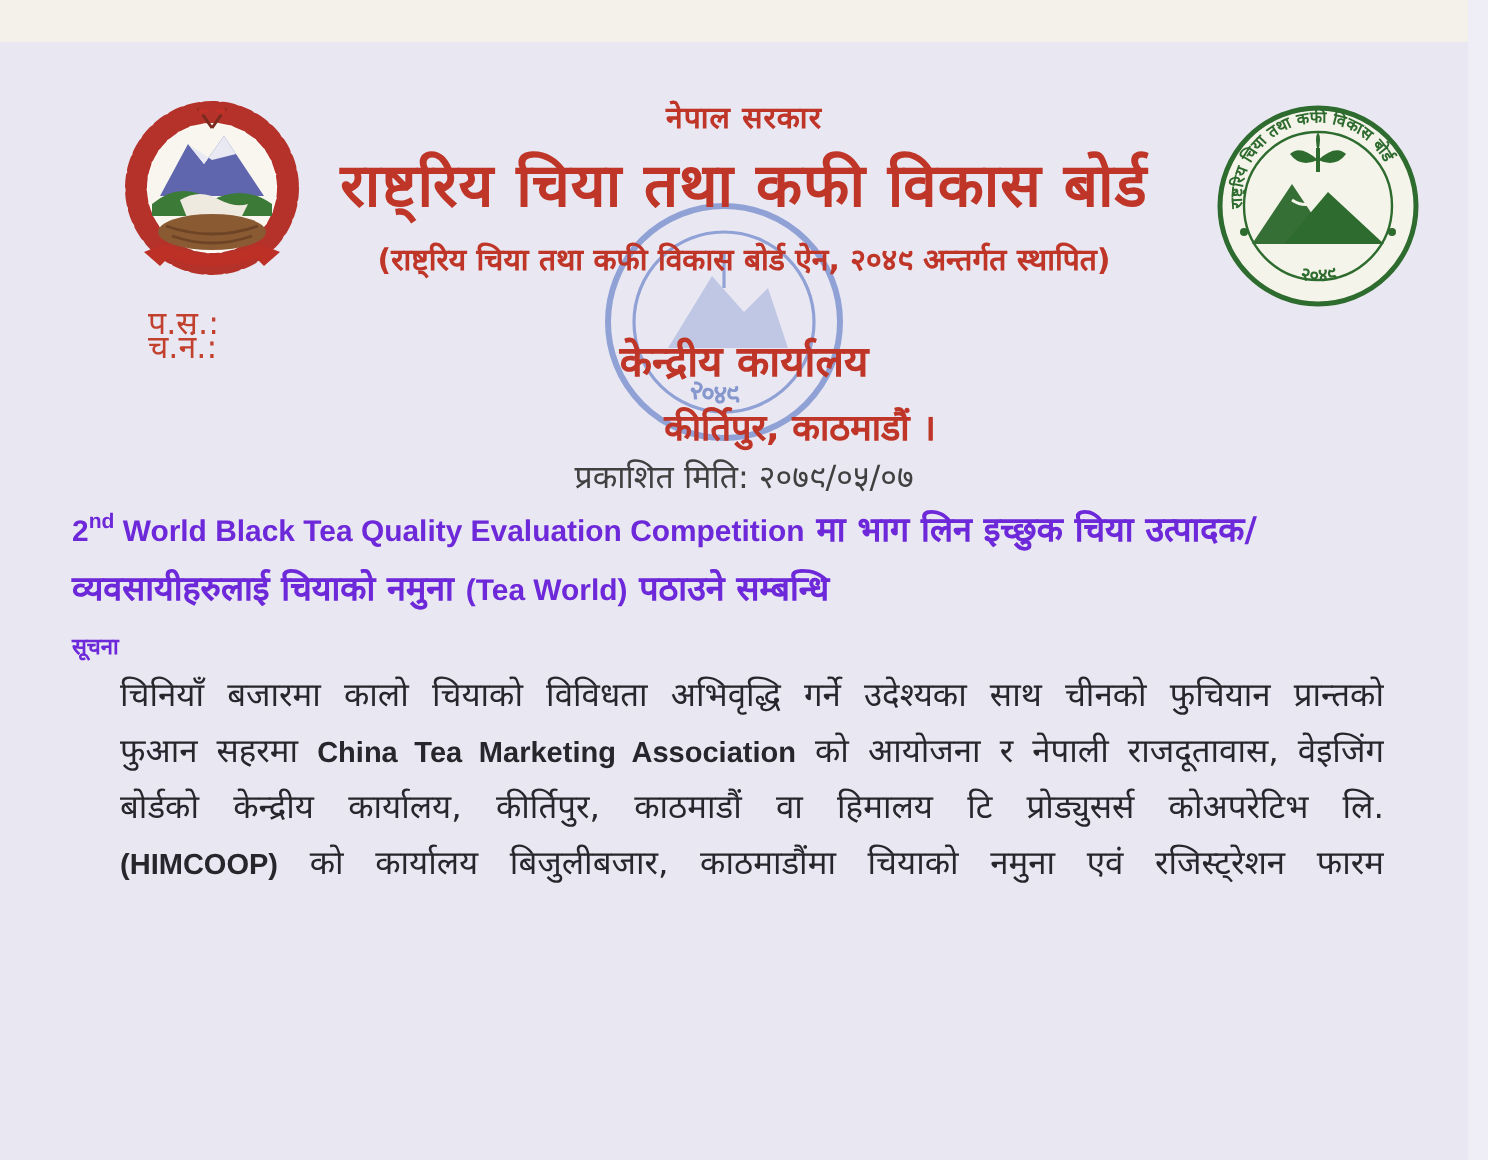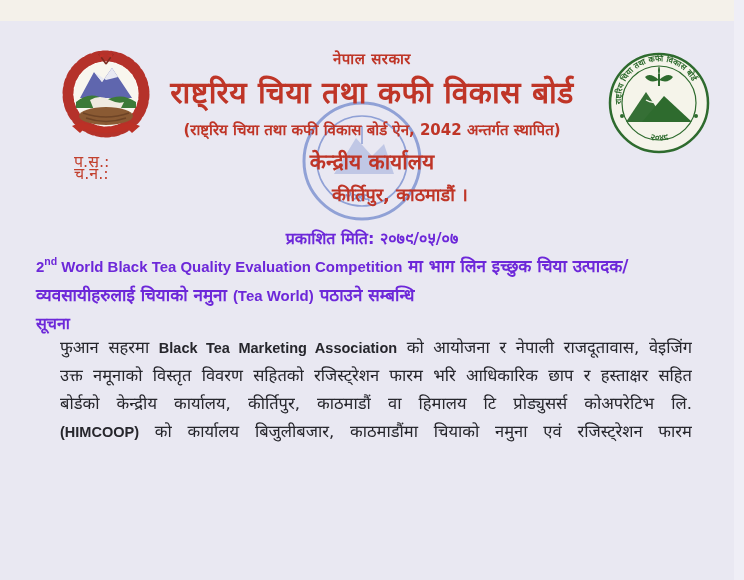--- a/index.html
+++ b/index.html
@@ -10,42 +10,42 @@
     font-family:"DejaVu Sans", sans-serif;
   }
   .top-strip { position:absolute; top:0; left:0; right:0; height:21px; background:#f4f1ea; }
   .right-strip { position:absolute; top:0; right:0; bottom:0; width:10px; background:#efeef6; }
 
   
   .letterhead { position:absolute; top:48px; left:0; width:100%; text-align:center; color:#bf3527; z-index:3; }
   .govt-line  { font-size:15px; font-weight:700; letter-spacing:.5px; }
   .org-name   { font-size:30px; font-weight:800; margin-top:3px; letter-spacing:.5px; }
   .est-line   { font-size:15px; font-weight:600; margin-top:7px; }
-  .office-line{ font-size:21px; font-weight:800; margin-top:8px; }
+  .office-line{ font-size:21px; font-weight:800; margin-top:27px; }
   .loc-line   { font-size:18px; font-weight:800; margin-top:7px; padding-left:56px; }
 
   .ref-label, .dispatch-label {
     position:absolute; left:74px; color:#c2402e; font-weight:400; font-size:16px; z-index:3;
   }
   .ref-label { top:150px; } .dispatch-label { top:162px; }
 
   .emblem-wrap { position:absolute; left:50px; top:42px; z-index:2; }
   .board-logo-wrap { position:absolute; left:606px; top:50px; z-index:2; }
   .stamp-wrap { position:absolute; left:298px; top:98px; z-index:1; opacity:.62; }
 
   
   .published-line {
     position:absolute; top:227px; left:0; width:100%; text-align:center;
-    font-size:16px; font-weight:700; color:#6d28d9; z-index:3;
+    font-size:16px; font-weight:400; color:#404040; z-index:3;
   }
   .notice-title {
     position:absolute; top:247px; left:36px; width:672px; text-align:left;
     font-size:17px; font-weight:700; color:#6d28d9; line-height:28px; z-index:3;
   }
-  .notice-word { font-size:16px; font-weight:800; }
+  .notice-word { font-size:11px; font-weight:800; }
 
   .body-paragraph {
     position:absolute; top:334px; left:60px; width:632px;
     font-size:16.5px; color:#26262c; z-index:3;
   }
   .jline {
     height:28px; line-height:28px; overflow:hidden;
     text-align:justify; text-align-last:justify; white-space:nowrap;
   }
   .jline span, .jline sup { white-space:normal; }
@@ -127,32 +127,32 @@
         </defs>
       <text font-size="13" fill="#4a66b8" font-weight="700">
         <textPath href="#stampBottom" startOffset="14">२०४९</textPath>
       </text>
     </svg>
   </div>
 
   <div class="letterhead">
     <div class="govt-line">नेपाल सरकार</div>
     <div class="org-name">राष्ट्रिय चिया तथा कफी विकास बोर्ड</div>
-    <div class="est-line">(राष्ट्रिय चिया तथा कफी विकास बोर्ड ऐन, 2042 अन्तर्गत स्थापित)</div>
+    <div class="est-line">(राष्ट्रिय चिया तथा कफी विकास बोर्ड ऐन, २०४९ अन्तर्गत स्थापित)</div>
     <div class="office-line">केन्द्रीय कार्यालय</div>
     <div class="loc-line">कीर्तिपुर, काठमाडौं ।</div>
   </div>
 
   <div class="published-line">प्रकाशित मिति: २०७९/०५/०७</div>
 
   <div class="notice-title">
     <div><span class="en">2</span><sup class="en">nd</sup><span class="en"> World Black Tea Quality Evaluation Competition</span><span> मा भाग लिन इच्छुक चिया उत्पादक/</span></div>
     <div><span>व्यवसायीहरुलाई चियाको नमुना </span><span class="en">(Tea World)</span><span> पठाउने सम्बन्धि</span></div>
     <div class="notice-word">सूचना</div>
   </div>
 
   <div class="body-paragraph">
-      <div class="jline"><span>फुआन सहरमा </span><span class="en">Black Tea Marketing Association</span><span> को आयोजना र नेपाली राजदूतावास, वेइजिंग</span></div>
-      <div class="jline"><span>उक्त नमूनाको विस्तृत विवरण सहितको रजिस्ट्रेशन फारम भरि आधिकारिक छाप र हस्ताक्षर सहित</span></div>
+      <div class="jline"><span>चिनियाँ बजारमा कालो चियाको विविधता अभिवृद्धि गर्ने उदेश्यका साथ चीनको फुचियान प्रान्तको</span></div>
+      <div class="jline"><span>फुआन सहरमा </span><span class="en">China Tea Marketing Association</span><span> को आयोजना र नेपाली राजदूतावास, वेइजिंग</span></div>
       <div class="jline"><span>बोर्डको केन्द्रीय कार्यालय, कीर्तिपुर, काठमाडौं वा हिमालय टि प्रोड्युसर्स कोअपरेटिभ लि.</span></div>
       <div class="jline"><span class="en">(HIMCOOP)</span><span> को कार्यालय बिजुलीबजार, काठमाडौंमा चियाको नमुना एवं रजिस्ट्रेशन फारम</span></div>
     </div>
 </div>
 
 </body></html>

